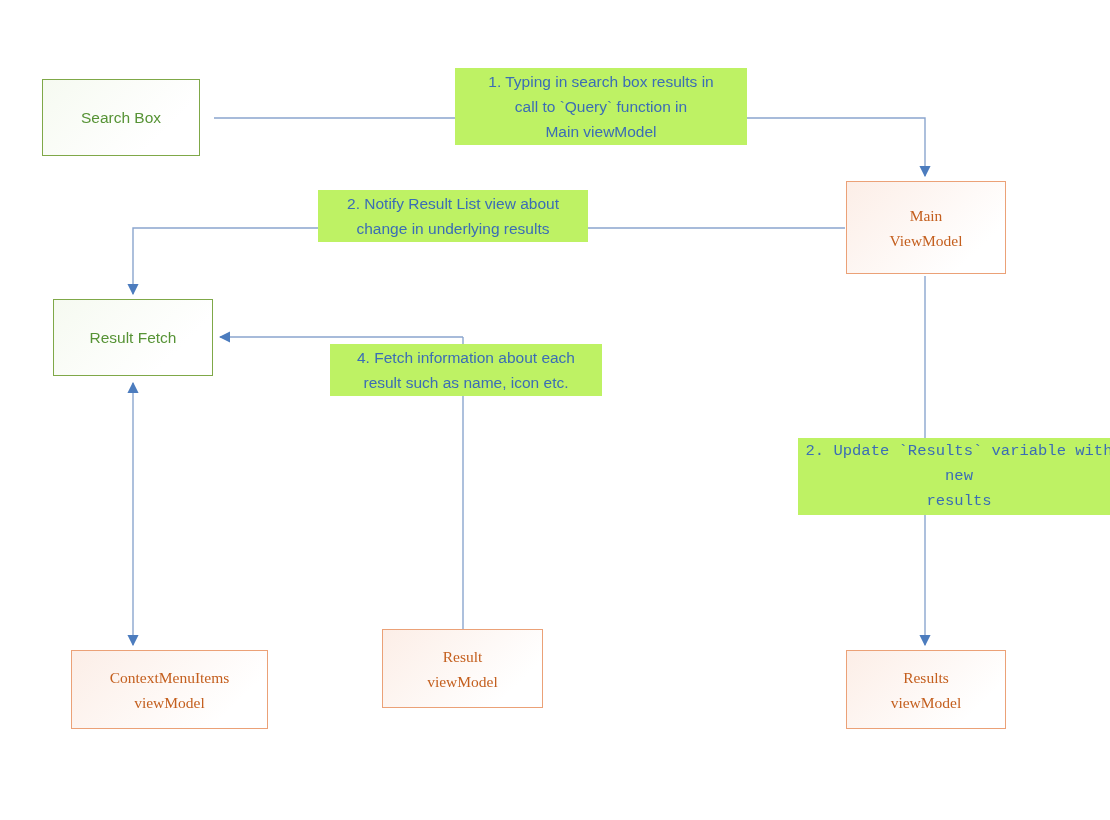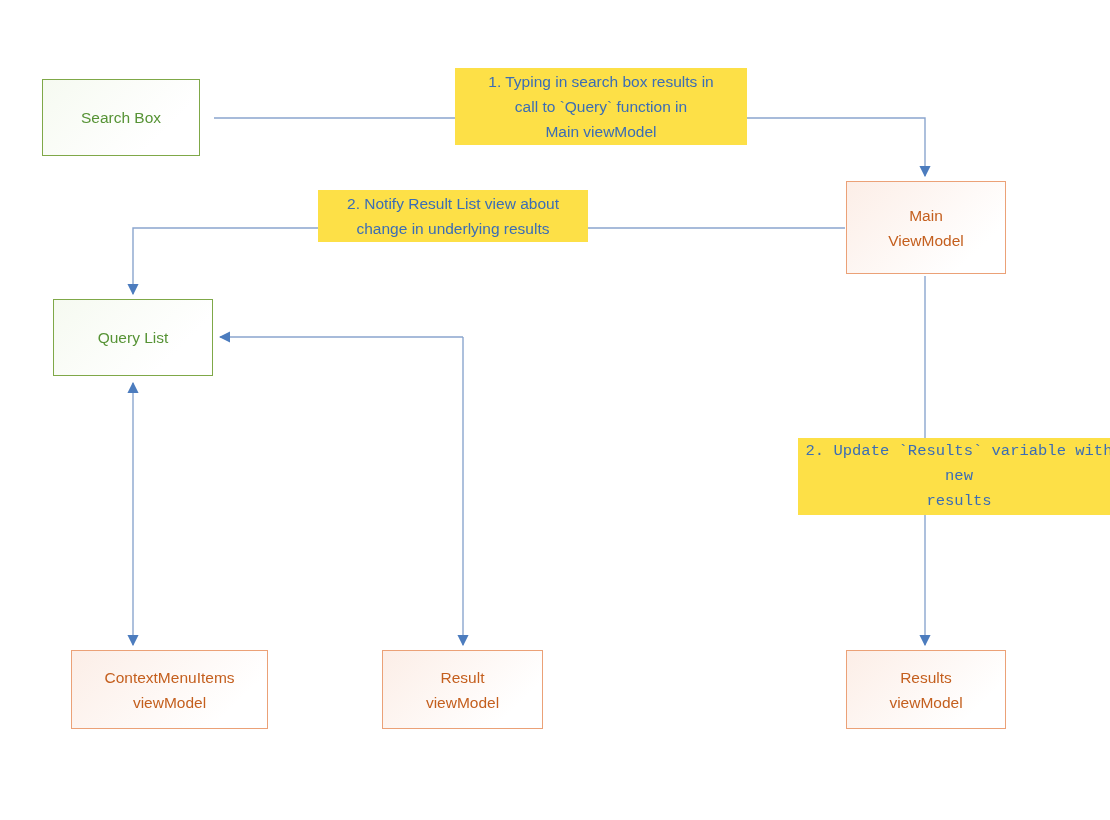--- a/index.html
+++ b/index.html
@@ -39,36 +39,37 @@
   }
   .node.green {
     border: 1.4px solid var(--green-border);
     color: var(--green-text);
     background: linear-gradient(135deg, #f6faf1 0%, #ffffff 75%);
   }
   .node.orange {
     border: 1.4px solid var(--orange-border);
     color: var(--orange-text);
     background: linear-gradient(135deg, #fceee7 0%, #ffffff 80%);
+    font-family: Liberation Serif, serif;
   }
   .step-label {
     position: absolute;
-    background: #fde047;
+    background: #bef264;
     color: var(--label-text);
     font-size: 15.5px;
     line-height: 25px;
     text-align: center;
     white-space: pre-line;
     padding: 1px 2px;
   }
   #node-search-box        { left: 42px;  top: 79px;  width: 158px; height: 77px; }
   #node-main-viewmodel    { left: 846px; top: 181px; width: 160px; height: 93px; }
   #node-result-list       { left: 53px;  top: 299px; width: 160px; height: 77px; }
   #node-contextmenuitems  { left: 35px;  top: 650px; width: 197px; height: 79px; margin-left: 36px; }
-  #node-result-viewmodel  { left: 382px; top: 650px; width: 161px; height: 79px; }
+  #node-result-viewmodel  { left: 382px; top: 629px; width: 161px; height: 79px; }
   #node-results-viewmodel { left: 846px; top: 650px; width: 160px; height: 79px; }
 
   #label-step-1 { left: 455px; top: 68px;  width: 292px; }
   #label-step-3 { left: 318px; top: 190px; width: 270px; }
   #label-step-4 { left: 330px; top: 344px; width: 272px; }
   #label-step-2 { left: 798px; top: 438px; width: 322px; font-family: Liberation Mono, monospace; }
   #label-step-5 { left: 23px;  top: 489px; width: 220px; }
 </style>
 </head>
 <body>
@@ -93,36 +94,38 @@
 
     <path d="M133 513 V383" fill="none" stroke="#8AA5CE" stroke-width="1.4" marker-end="url(#ah)"></path>
     <path d="M133 513 V645" fill="none" stroke="#8AA5CE" stroke-width="1.4" marker-end="url(#ah)"></path>
   </svg>
 
   <div class="node green" id="node-search-box">Search Box</div>
 
   <div class="node orange" id="node-main-viewmodel">Main
 ViewModel</div>
 
-  <div class="node green" id="node-result-list">Query List</div>
+  <div class="node green" id="node-result-list">Result Fetch</div>
 
   <div class="node orange" id="node-contextmenuitems">ContextMenuItems
 viewModel</div>
 
   <div class="node orange" id="node-result-viewmodel">Result
 viewModel</div>
 
   <div class="node orange" id="node-results-viewmodel">Results
 viewModel</div>
 
   <div class="step-label" id="label-step-1">1. Typing in search box results in
 call to `Query` function in
 Main viewModel</div>
 
   <div class="step-label" id="label-step-3">2. Notify Result List view about
 change in underlying results</div>
 
+  <div class="step-label" id="label-step-4">4. Fetch information about each
+result such as name, icon etc.</div>
 
   <div class="step-label" id="label-step-2">2. Update `Results` variable with new
 results</div>
 
 
 </div>
 
 </body></html>

